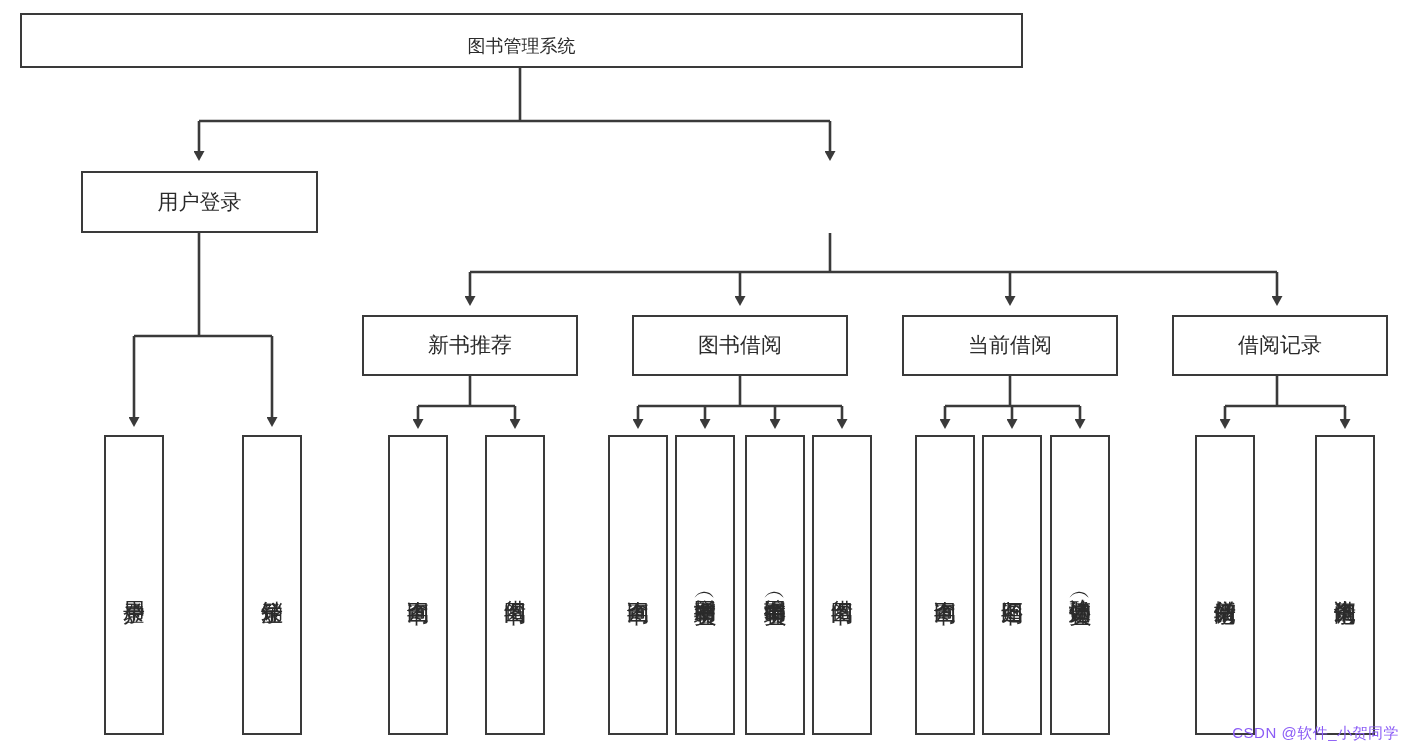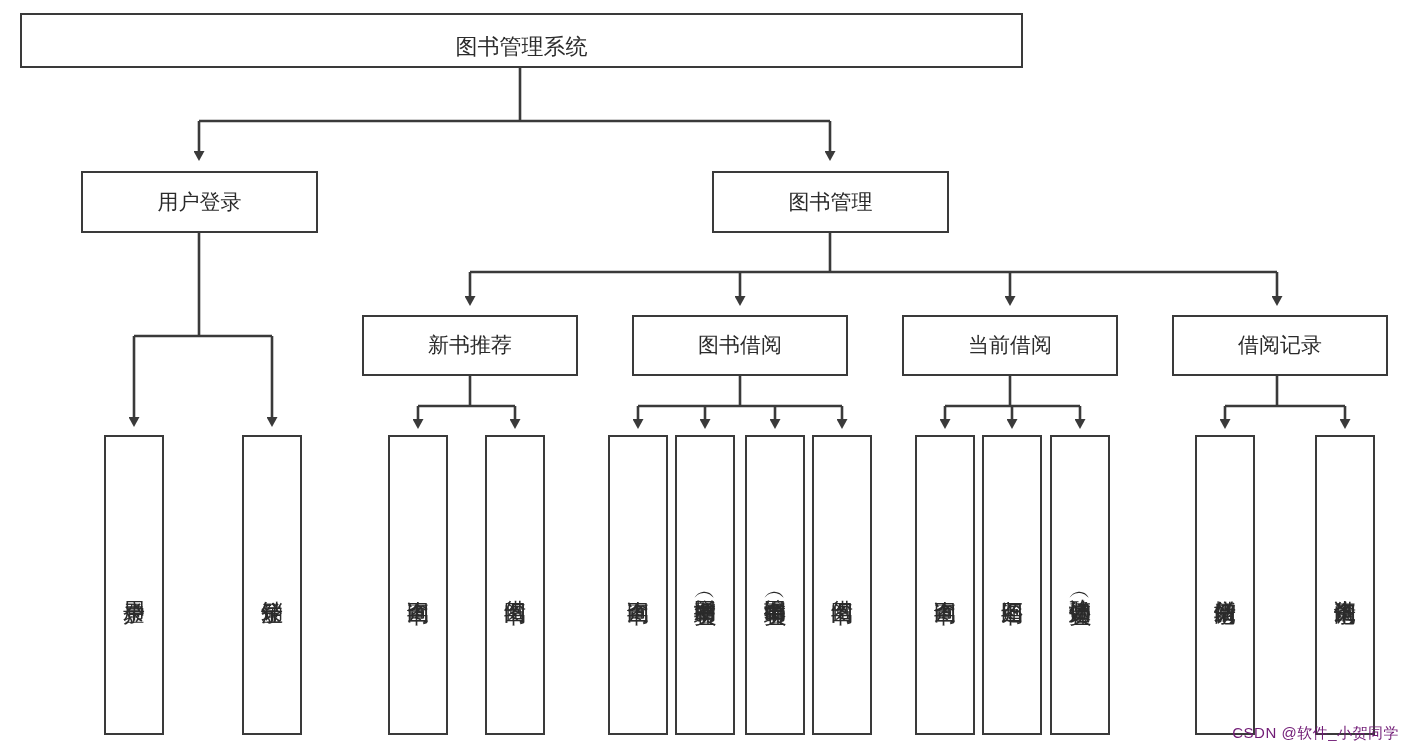--- a/index.html
+++ b/index.html
@@ -6,22 +6,22 @@
   body{font-family:"Liberation Sans","DejaVu Sans",sans-serif;}
   #stage{position:relative;width:1405px;height:747px;background:#ffffff;overflow:hidden;}
   #wires{position:absolute;left:0;top:0;width:1405px;height:747px;}
   .node{position:absolute;box-sizing:border-box;background:#ffffff;border:2px solid #3a3a3a;
         display:flex;align-items:center;justify-content:center;}
   .node .lbl{color:#2b2b2b;line-height:1.16;text-align:center;white-space:pre;}
   .h-node .lbl{font-size:21px;}
   .v-node{padding:4px 0;align-items:flex-start;}
   .v-node .lbl{writing-mode:vertical-rl;text-orientation:upright;font-size:22px;
                letter-spacing:1px;line-height:1.08;height:100%;}
-  .root .lbl{font-size:22px;margin-top:12px;}
-  .watermark{position:absolute;right:6px;bottom:4px;font-size:15px;color:#701a75;
+  .root .lbl{font-size:18px;margin-top:12px;}
+  .watermark{position:absolute;right:6px;bottom:4px;font-size:15px;color:#8b5cf6;
              letter-spacing:.5px;white-space:nowrap;}
 </style>
 </head>
 <body>
 
 <div id="stage">
 
   <svg id="wires" viewBox="0 0 1405 747" xmlns="http://www.w3.org/2000/svg">
     <defs>
       <marker id="ah" markerWidth="10" markerHeight="11" refX="1" refY="5.5" orient="auto" markerUnits="userSpaceOnUse">
@@ -72,23 +72,20 @@
     </g>
   </svg>
 
   <div class="node h-node root" style="left:20px;top:13px;width:1003px;height:55px;">
     <span class="lbl">图书管理系统</span>
   </div>
 
   <div class="node h-node" style="left:81px;top:171px;width:237px;height:62px;">
     <span class="lbl">用户登录</span>
   </div>
-  <div class="node h-node" style="left:712px;top:171px;width:237px;height:62px;">
-    <span class="lbl">图书管理</span>
-  </div>
 
   <div class="node h-node" style="left:362px;top:315px;width:216px;height:61px;">
     <span class="lbl">新书推荐</span>
   </div>
   <div class="node h-node" style="left:632px;top:315px;width:216px;height:61px;">
     <span class="lbl">图书借阅</span>
   </div>
   <div class="node h-node" style="left:1172px;top:315px;width:216px;height:61px;">
     <span class="lbl">借阅记录</span>
   </div>

